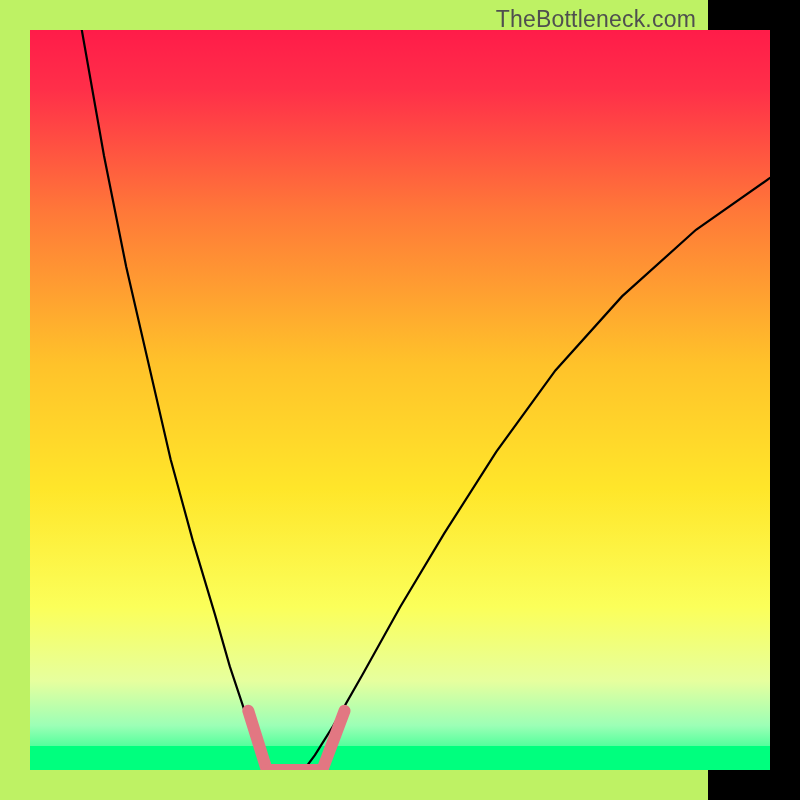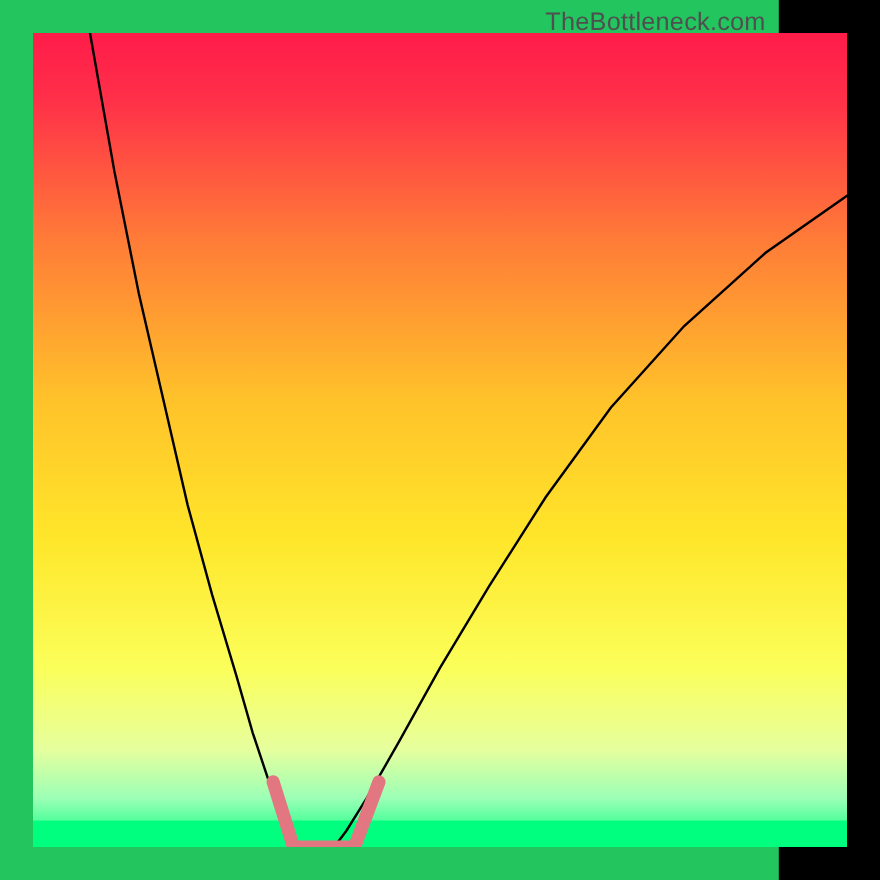--- a/index.html
+++ b/index.html
@@ -8,21 +8,21 @@
     width: 800px;
     height: 800px;
     background: #000;
     font-family: Arial, Helvetica, sans-serif;
     overflow: hidden;
   }
   .frame {
     position: relative;
     width: 708px;
     height: 800px;
-    background: #22c55e;
+    background: #bef264;
   }
   .watermark {
     position: absolute;
     top: 6px;
     right: 12px;
     color: #4f4f4f;
     font-size: 23px;
     font-weight: 500;
     letter-spacing: 0.2px;
     z-index: 10;

